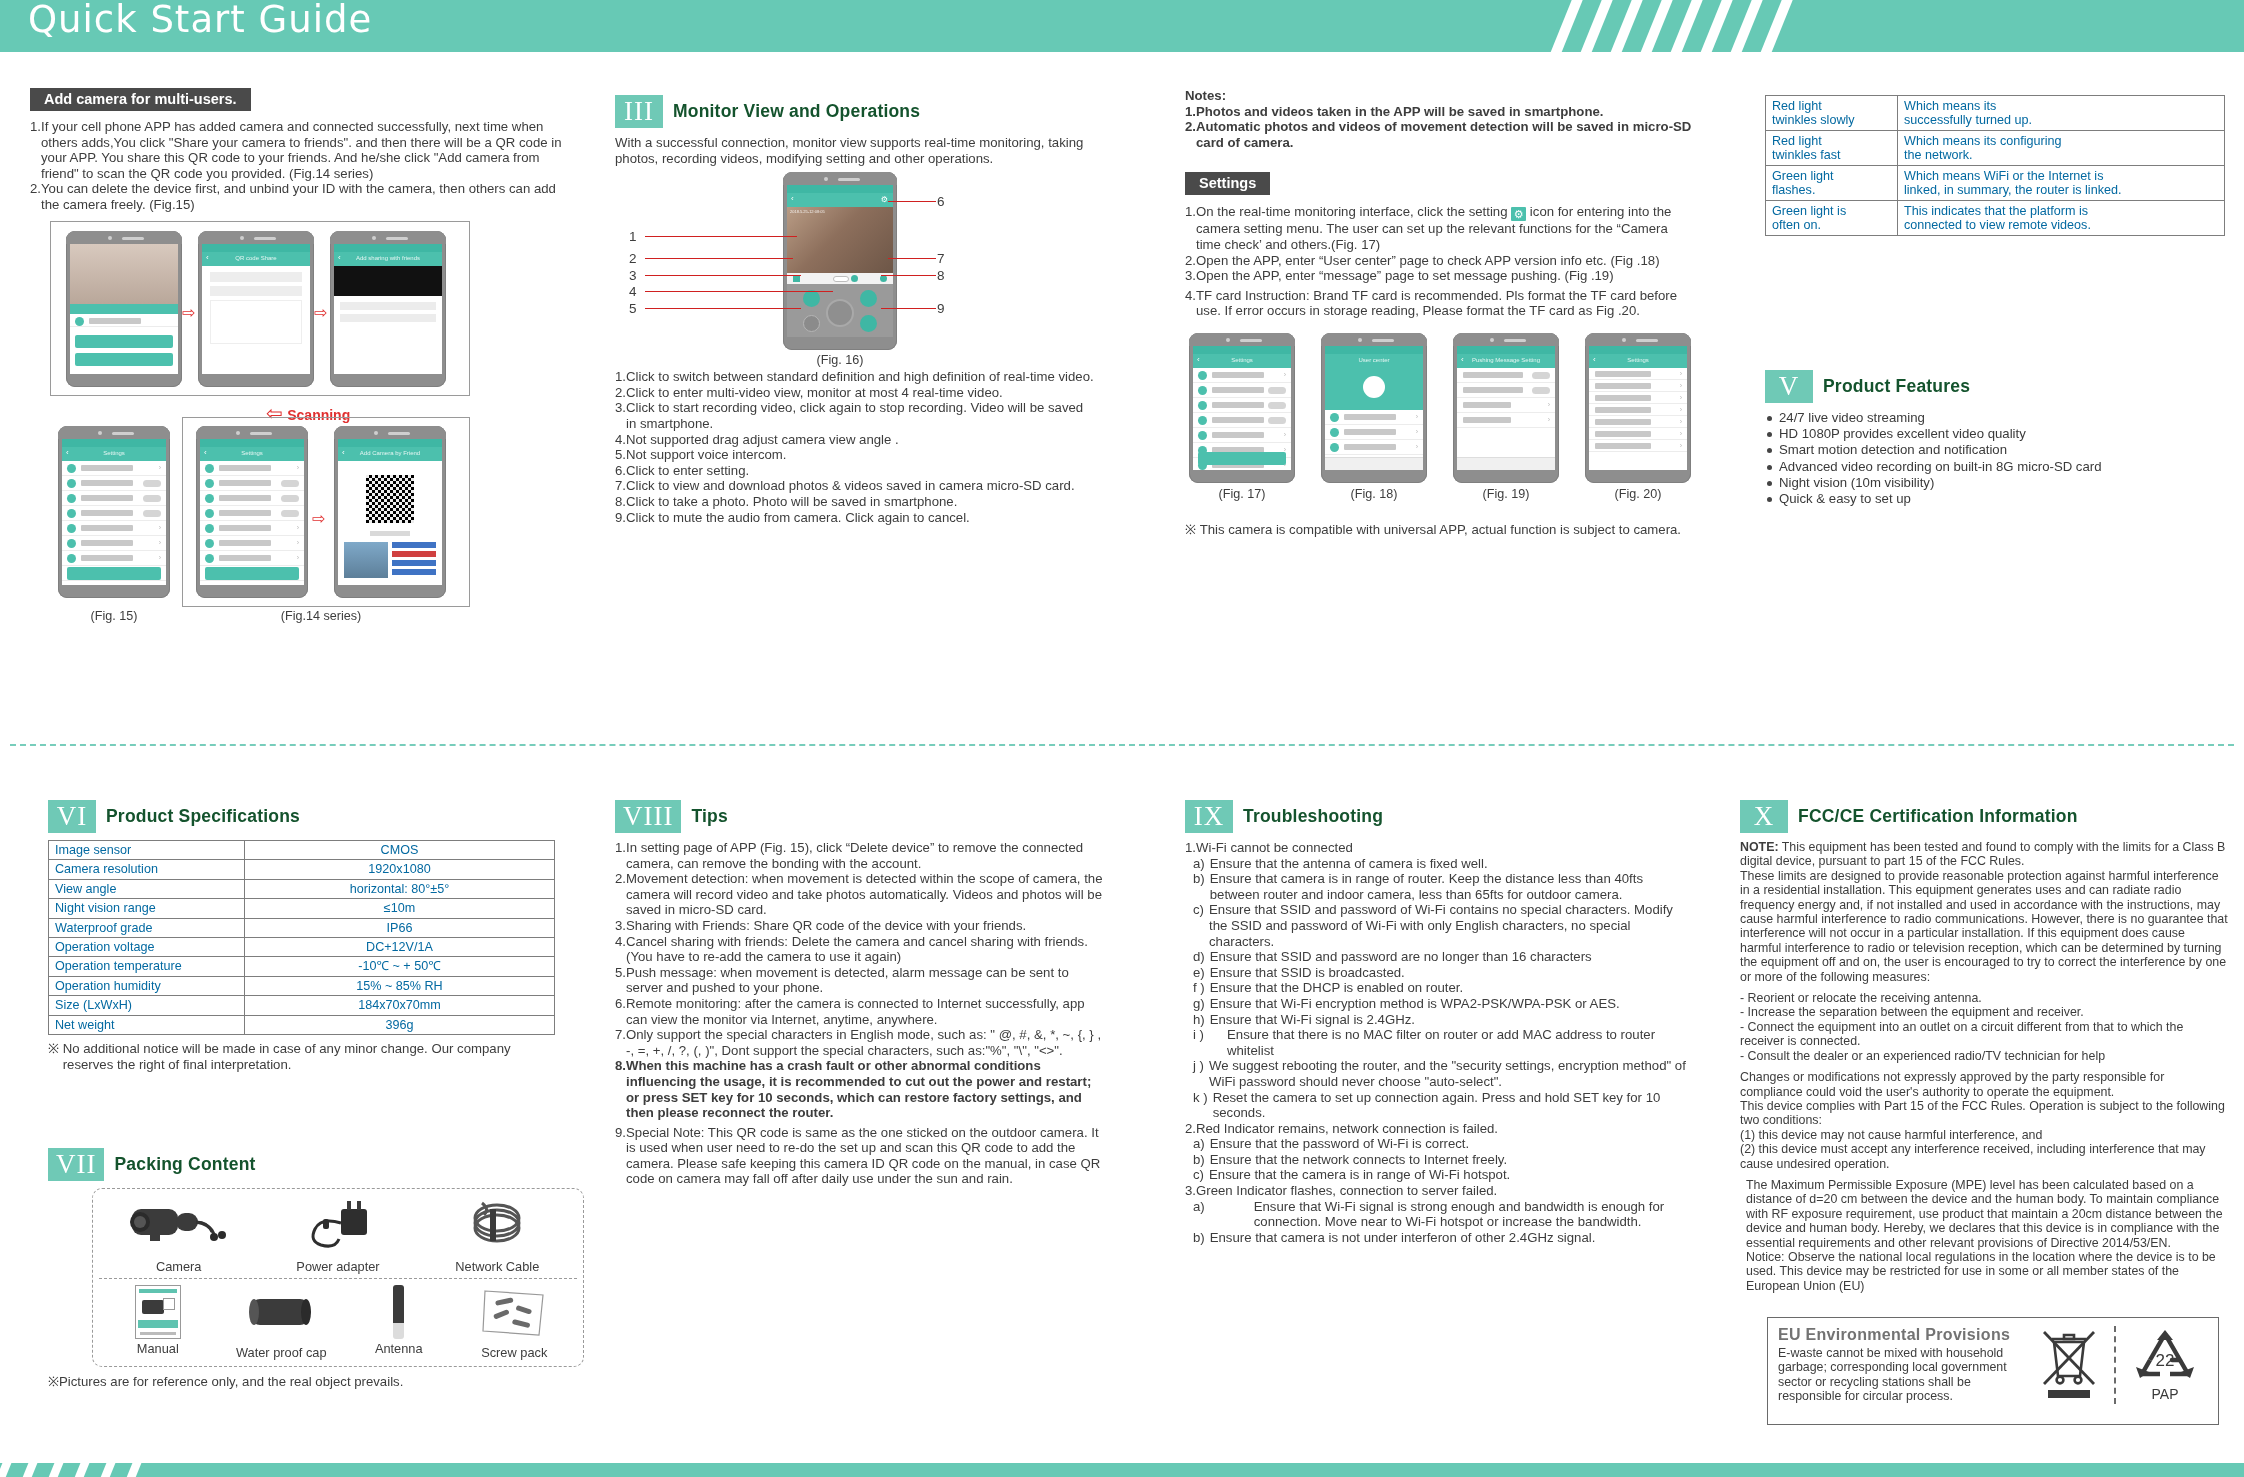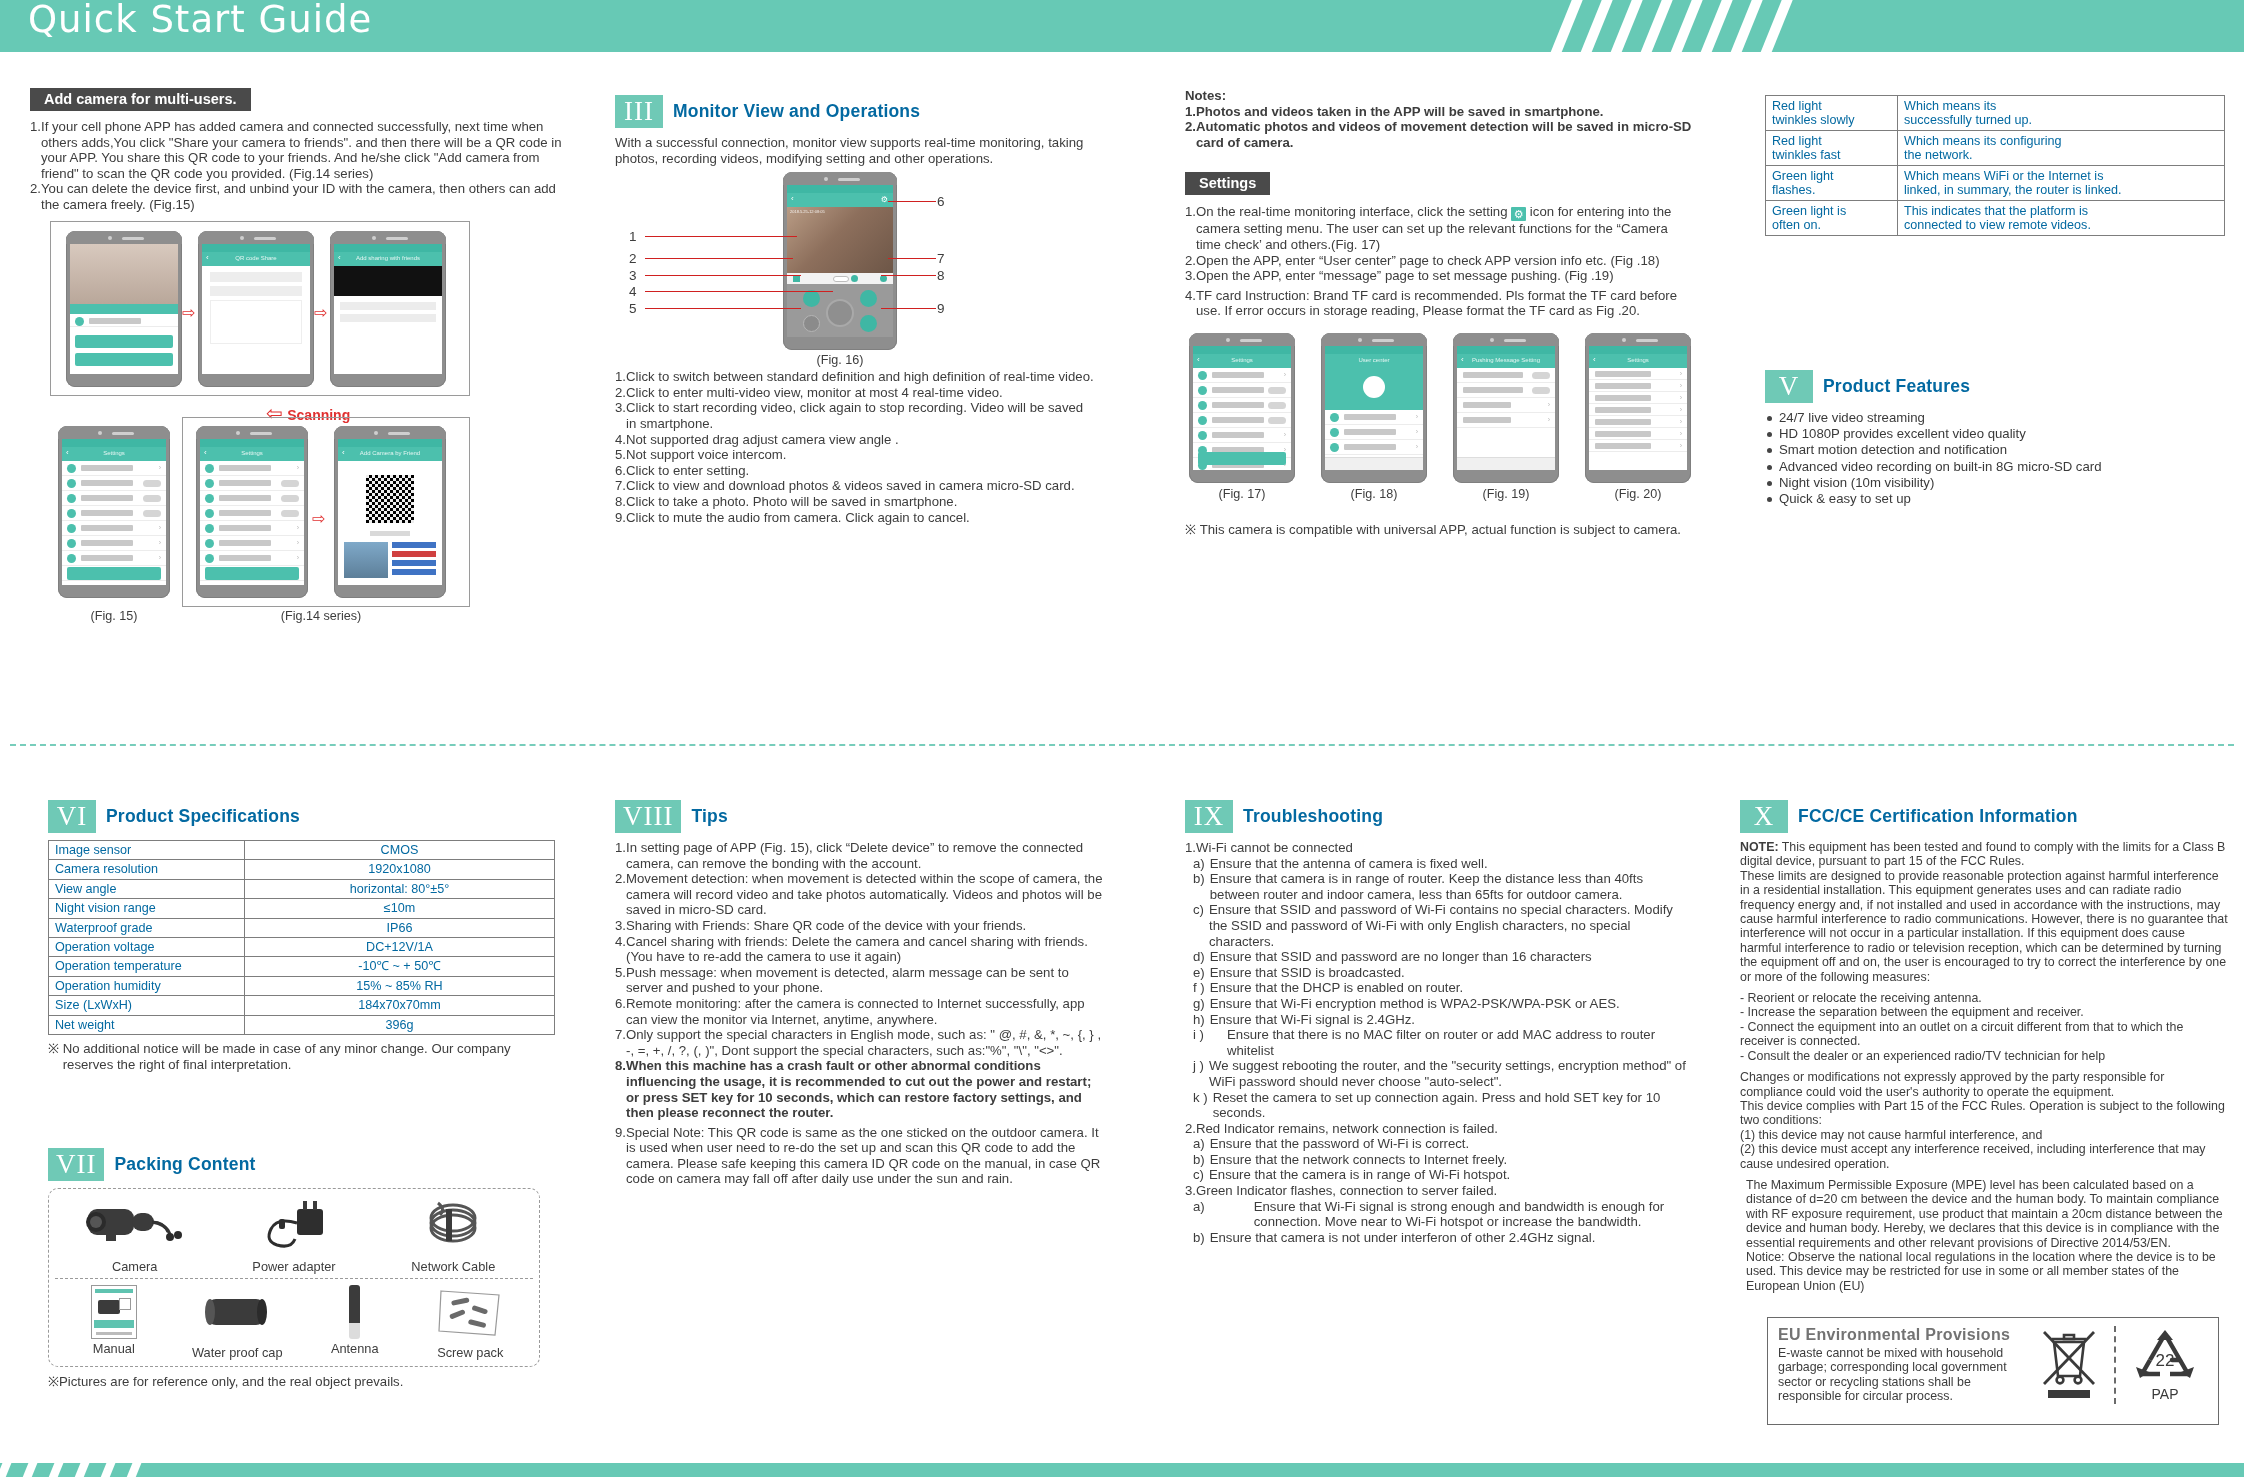--- a/index.html
+++ b/index.html
@@ -49,21 +49,21 @@
   
   .col { position:absolute; }
   .sec-head { display:flex; align-items:center; gap:10px; margin-bottom:7px; }
   .roman {
     background:#6fc9b6; color:#fff;
     font-family:"Liberation Serif", serif;
     font-size:27px; line-height:30px;
     padding:1px 8px 2px 8px; min-width:48px; text-align:center;
     letter-spacing:1px;
   }
-  .sec-title { font-size:17.5px; font-weight:bold; color:#0369a1; letter-spacing:.2px; }
+  .sec-title { font-size:17.5px; font-weight:bold; color:#14532d; letter-spacing:.2px; }
   .blackbar {
     display:inline-block; background:#4a4a4a; color:#ffffff;
     font-size:14.5px; font-weight:bold; padding:3px 14px 4px 14px;
   }
   p, li { margin:0; }
   .body-txt { font-size:13.2px; line-height:15.6px; color:#3d3d3d; }
   .body-txt.sm { font-size:12.4px; line-height:14.4px; }
   .ol { list-style:none; padding:0; margin:0; }
   .ol li { display:flex; margin-bottom:0px; }
   .ol li .num { flex:0 0 auto; white-space:pre; }
@@ -790,21 +790,21 @@
     <span>No additional notice will be made in case of any minor change. Our company reserves the right of final interpretation.</span>
   </div>
 </div>
 
 <div class="col" style="left:48px; top:1148px; width:480px;">
   <div class="sec-head">
     <span class="roman">VII</span>
     <span class="sec-title">Packing Content</span>
   </div>
 
-  <div class="dashbox" style="width:492px; padding:8px 6px 6px 6px;">
+  <div class="dashbox" style="width:492px; padding:8px 6px 6px 6px;margin-left:44px;">
     <div class="pack-grid" style="justify-content:space-around;">
       <div class="pack-cell" style="width:130px;">
         <svg width="110" height="56" viewBox="0 0 110 56">
           <rect x="8" y="12" width="46" height="26" rx="9" fill="#3b3b3b"></rect>
           <circle cx="16" cy="25" r="10" fill="#2b2b2b"></circle>
           <circle cx="16" cy="25" r="6" fill="#555"></circle>
           <rect x="52" y="16" width="22" height="18" rx="9" fill="#3b3b3b"></rect>
           <path d="M72 25 q12 0 16 10" stroke="#333" stroke-width="3" fill="none"></path>
           <path d="M72 25 q14 2 18 12" stroke="#333" stroke-width="3" fill="none"></path>
           <circle cx="90" cy="40" r="4" fill="#2b2b2b"></circle>

